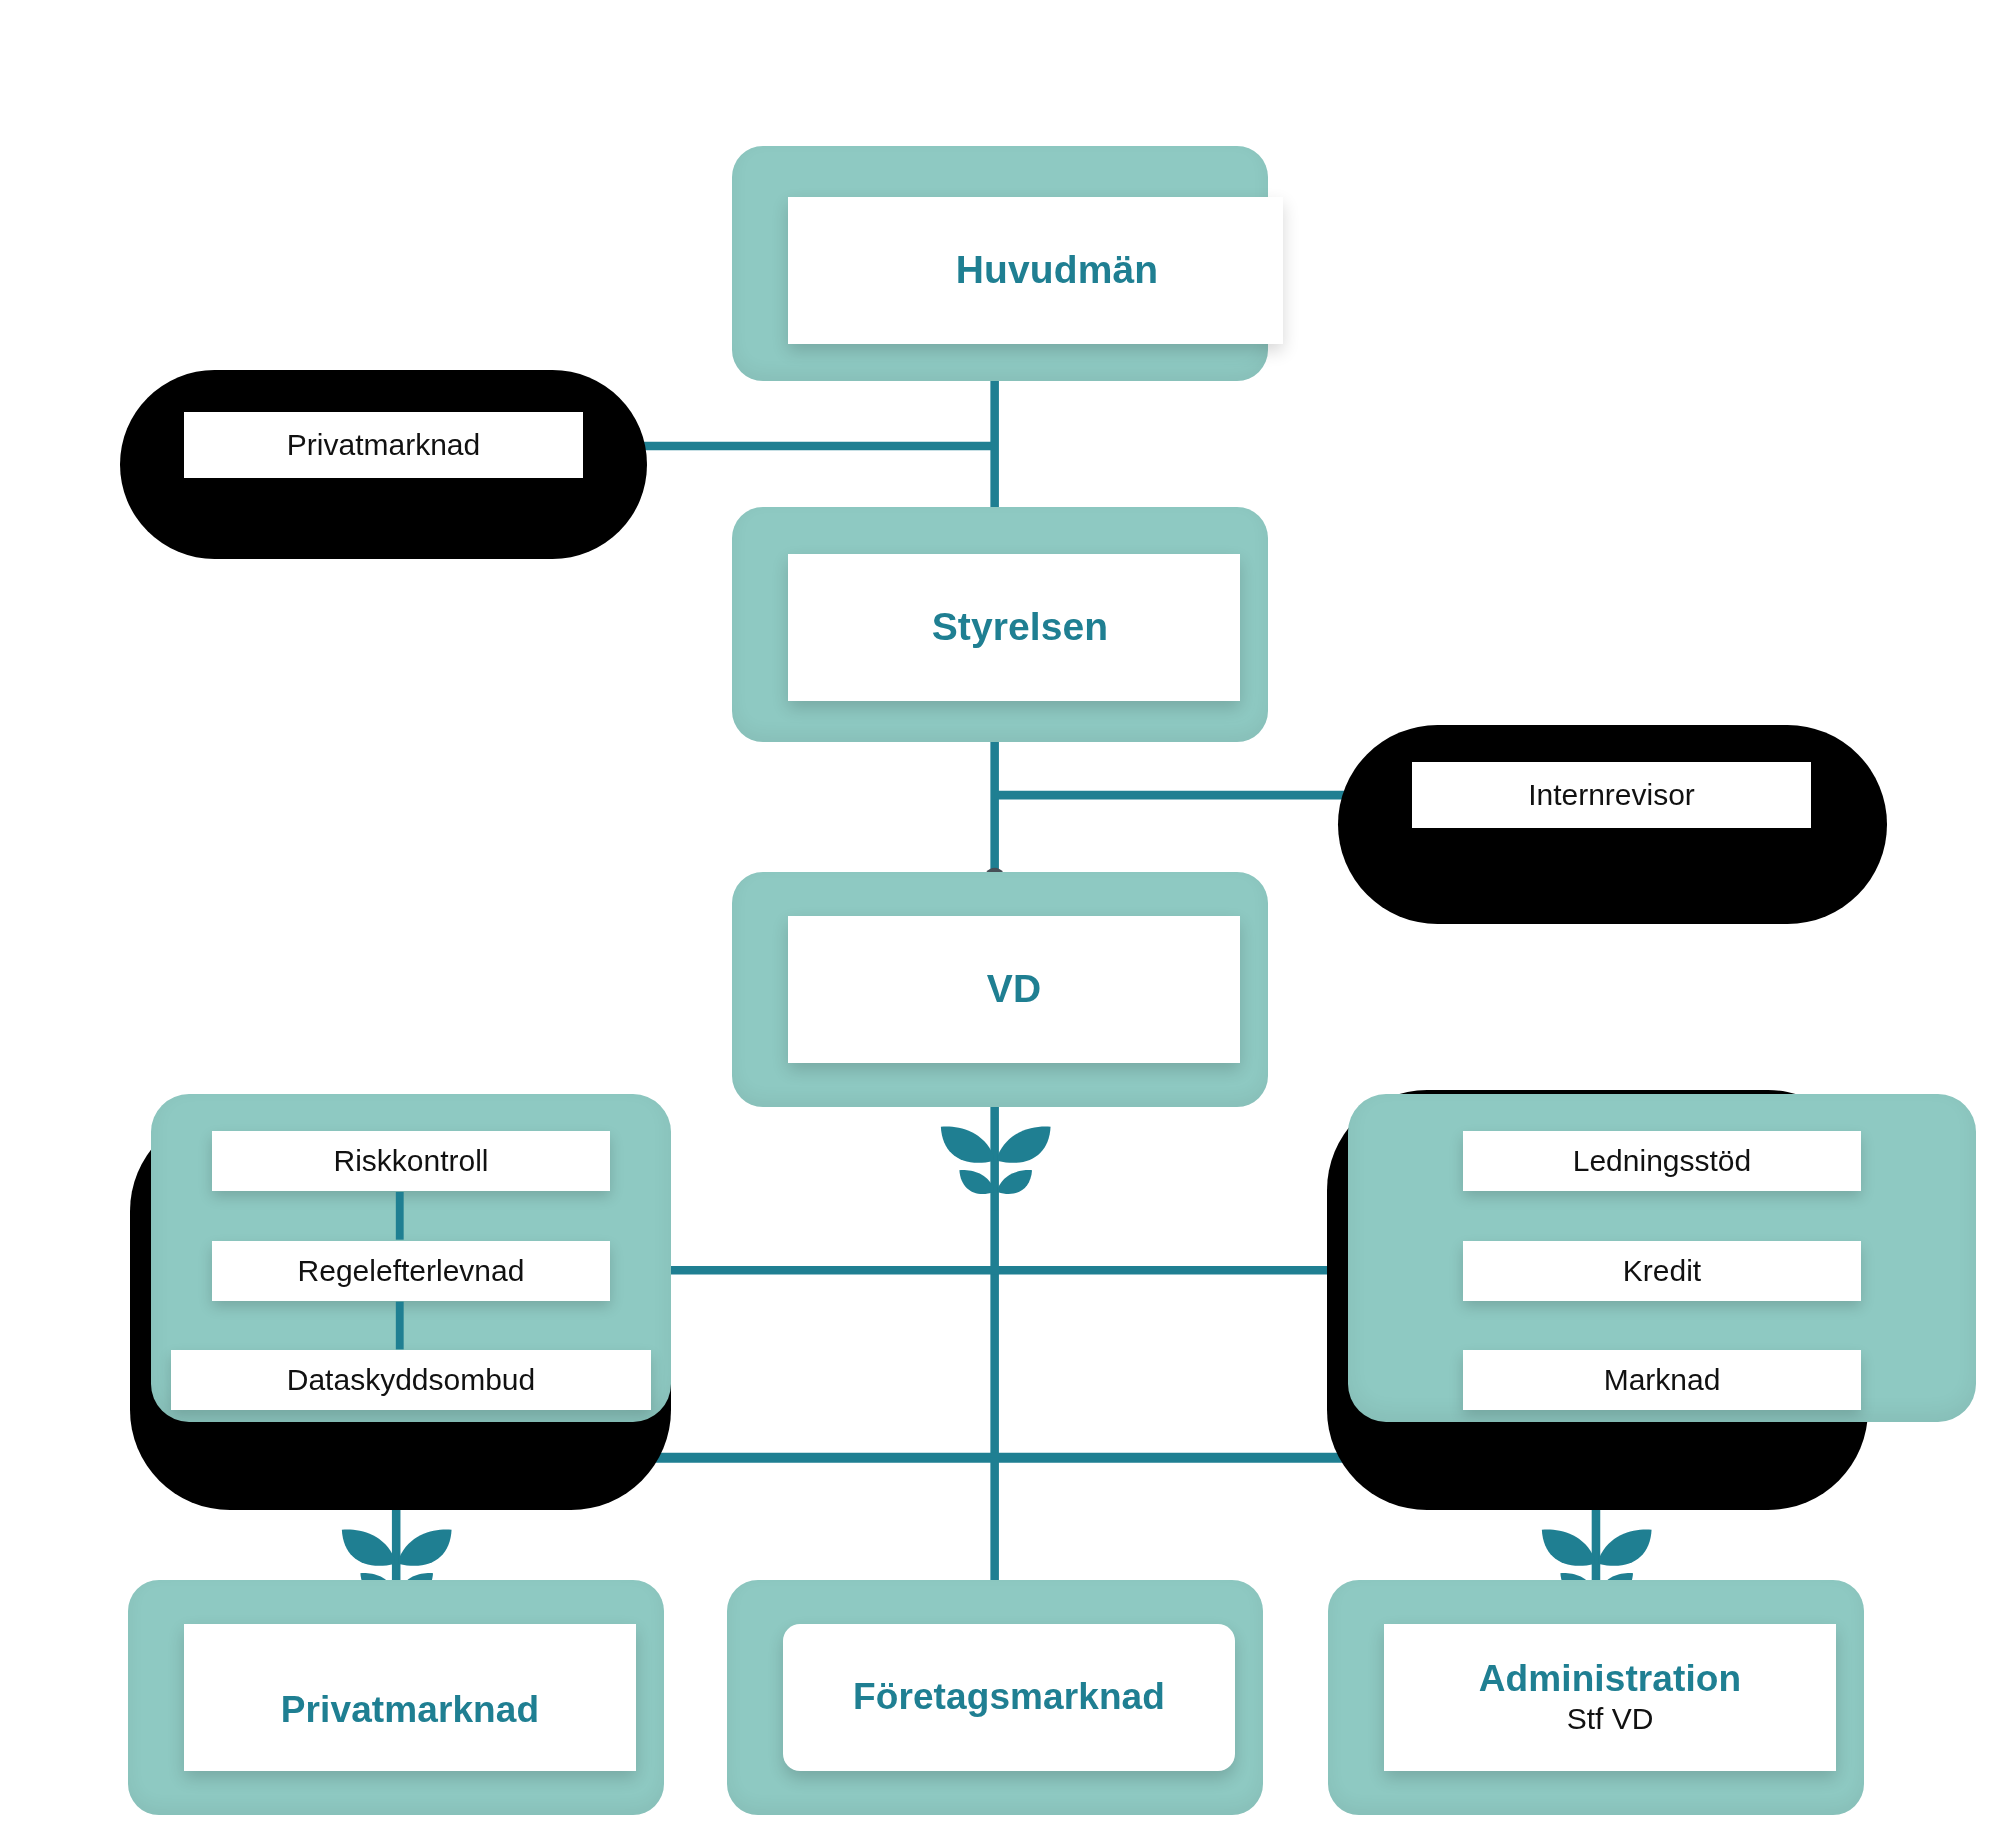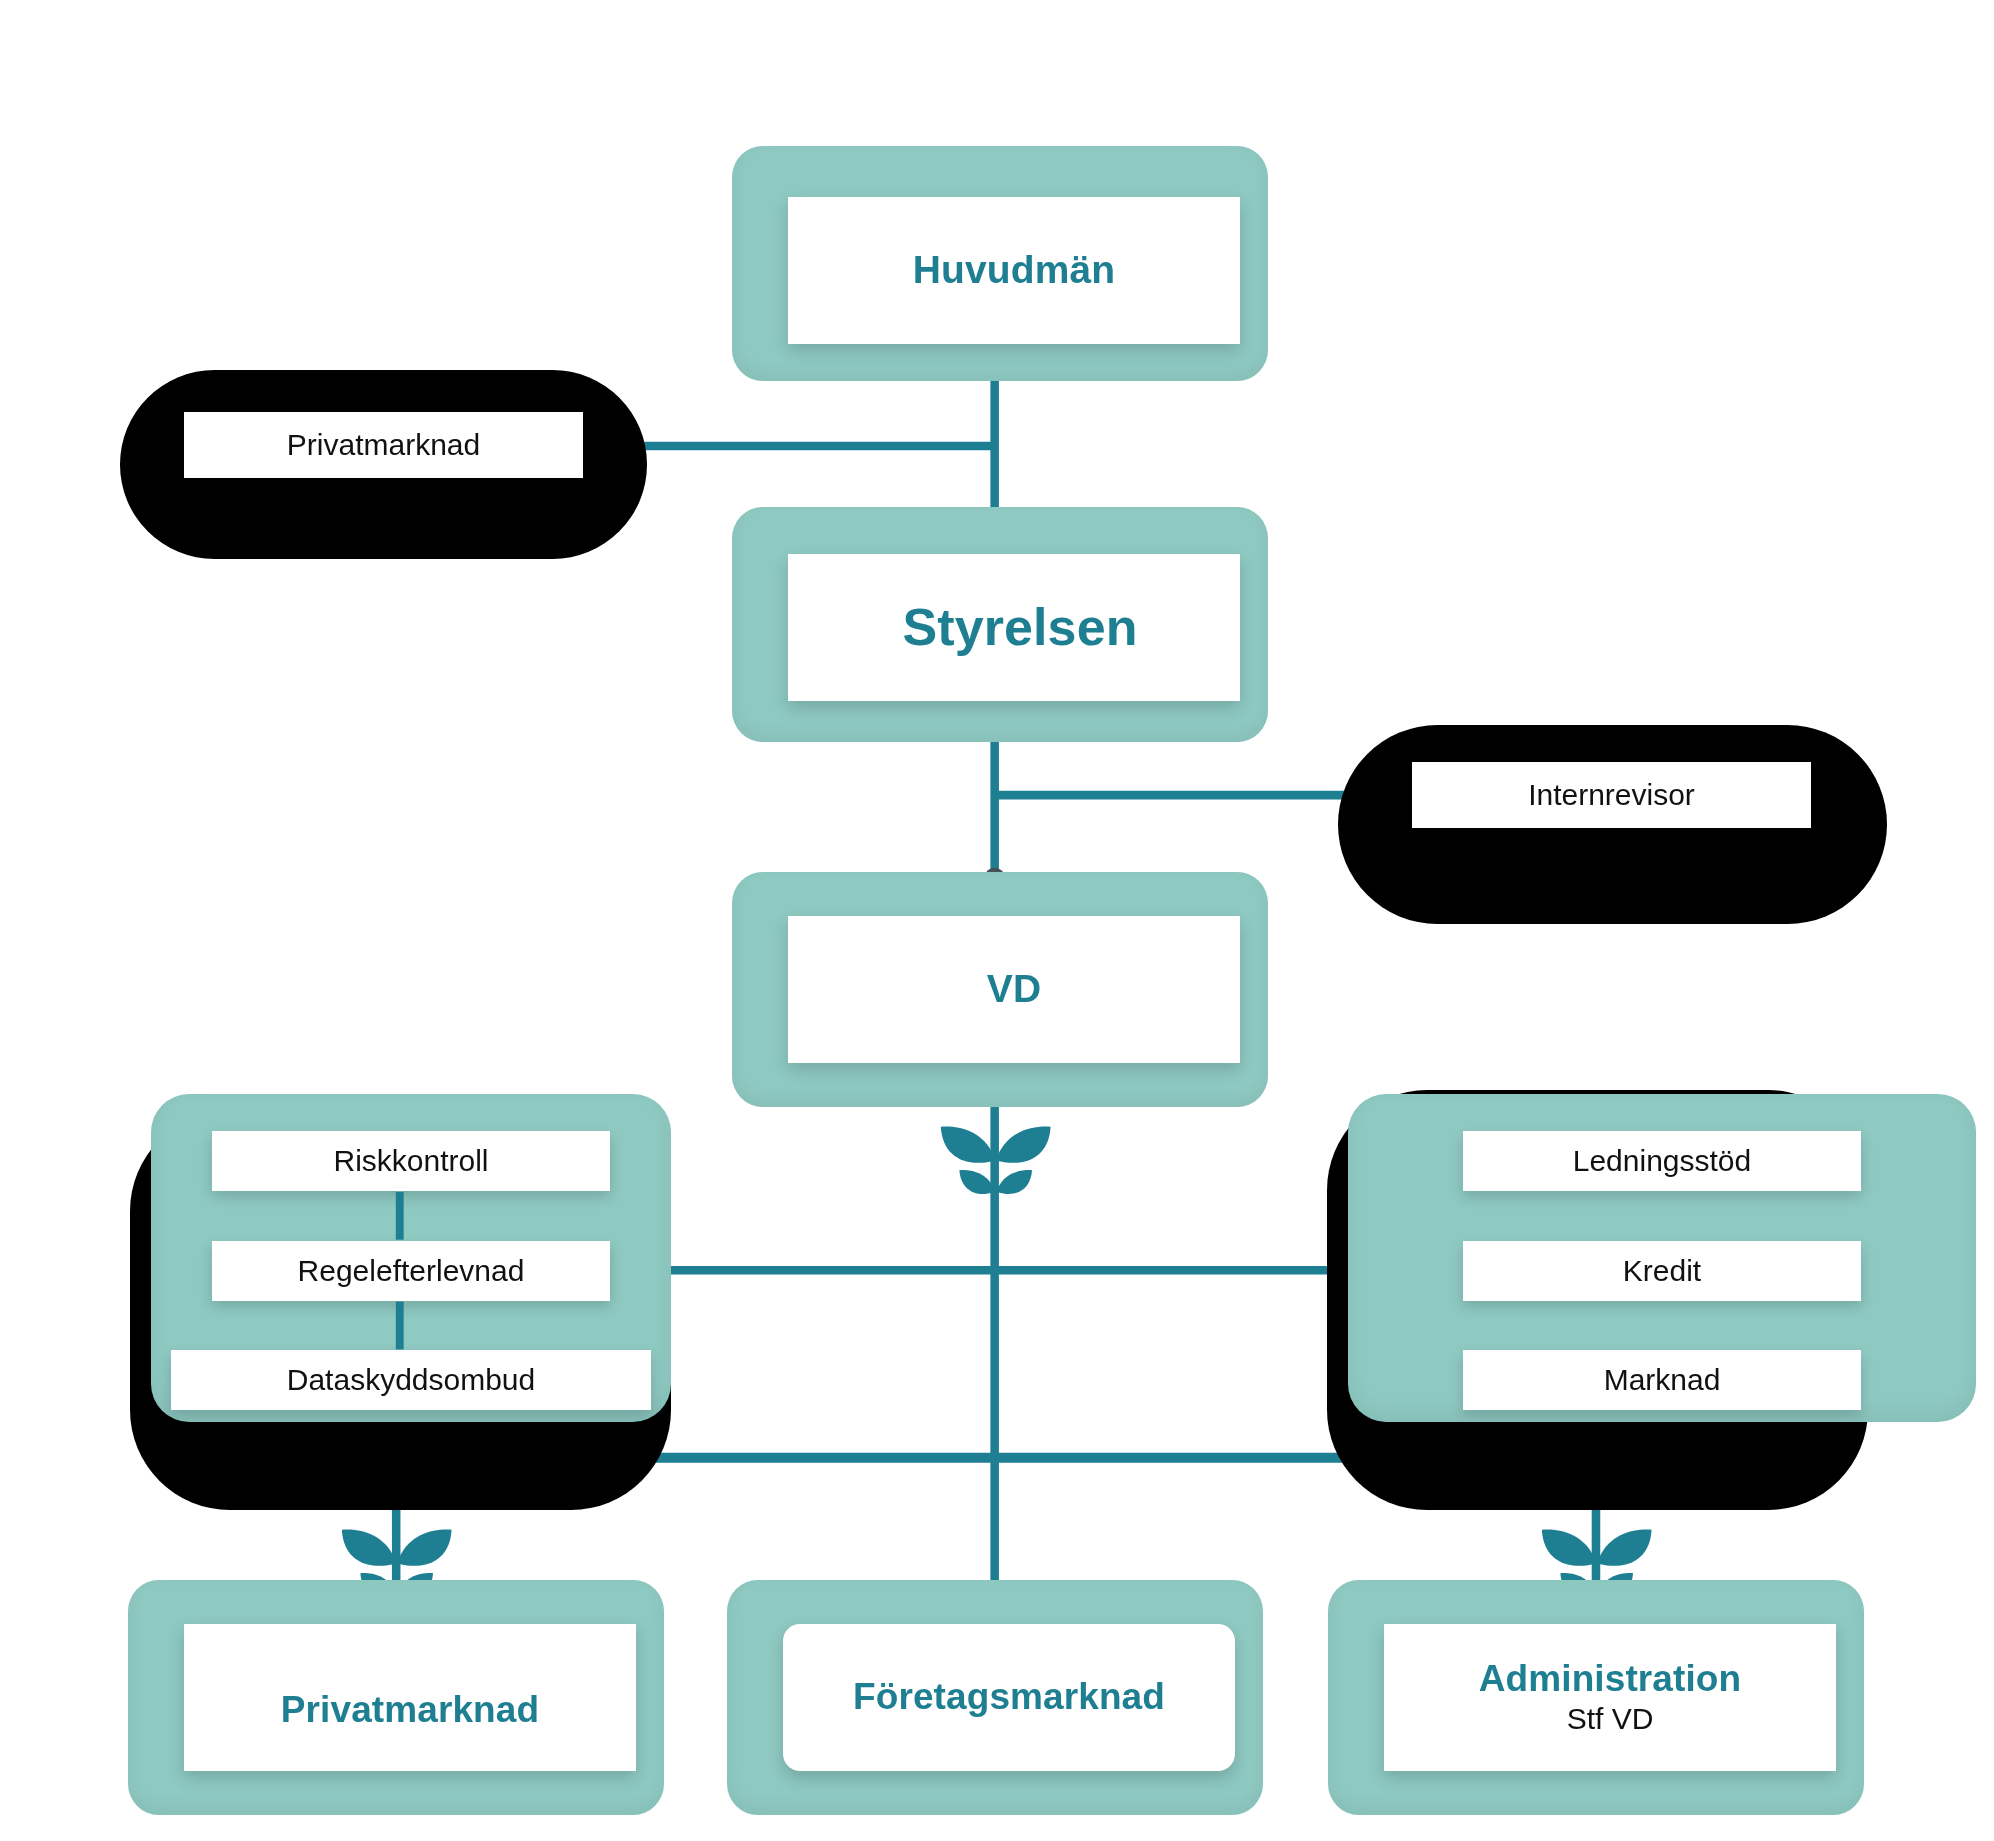--- a/index.html
+++ b/index.html
@@ -105,28 +105,28 @@
     <g fill="#1f7f92">
       <path d="M78 10 h6 v130 h-6 z"></path>
       <path d="M78 62 C 62 26, 26 20, 4 22 C 6 62, 36 80, 78 70 Z"></path>
       <path d="M84 62 C 100 26, 136 20, 158 22 C 156 62, 126 80, 84 70 Z"></path>
       <path d="M78 108 C 68 86, 46 82, 30 83 C 32 110, 52 122, 78 114 Z"></path>
       <path d="M84 108 C 94 86, 116 82, 132 83 C 130 110, 110 122, 84 114 Z"></path>
     </g>
   </svg>
 
   <div class="node" style="left:732px;top:146px;width:536px;height:235px;">
-    <div class="inner" style="left:56px;top:51px;width:452px;height:147px;">
+    <div class="inner" style="left:56px;top:51px;width:452px;height:147px;padding-left:43px;">
       <div class="node-title" style="font-size:39px;">Huvudmän</div>
     </div>
   </div>
 
   <div class="node" style="left:732px;top:507px;width:536px;height:235px;">
     <div class="inner" style="left:56px;top:47px;width:452px;height:147px;">
-      <div class="node-title" style="font-size:52px;margin-left:12px;">Styrelsen</div>
+      <div class="node-title" style="font-size:39px;margin-left:12px;">Styrelsen</div>
     </div>
   </div>
 
   <div class="node" style="left:732px;top:864px;width:536px;height:235px;margin-top:8px;">
     <div class="inner" style="left:56px;top:44px;width:452px;height:147px;">
       <div class="node-title" style="font-size:39px;">VD</div>
     </div>
   </div>
 
   <div class="blob" style="left:120px;top:370px;width:527px;height:189px;border-radius:107px;"></div>

